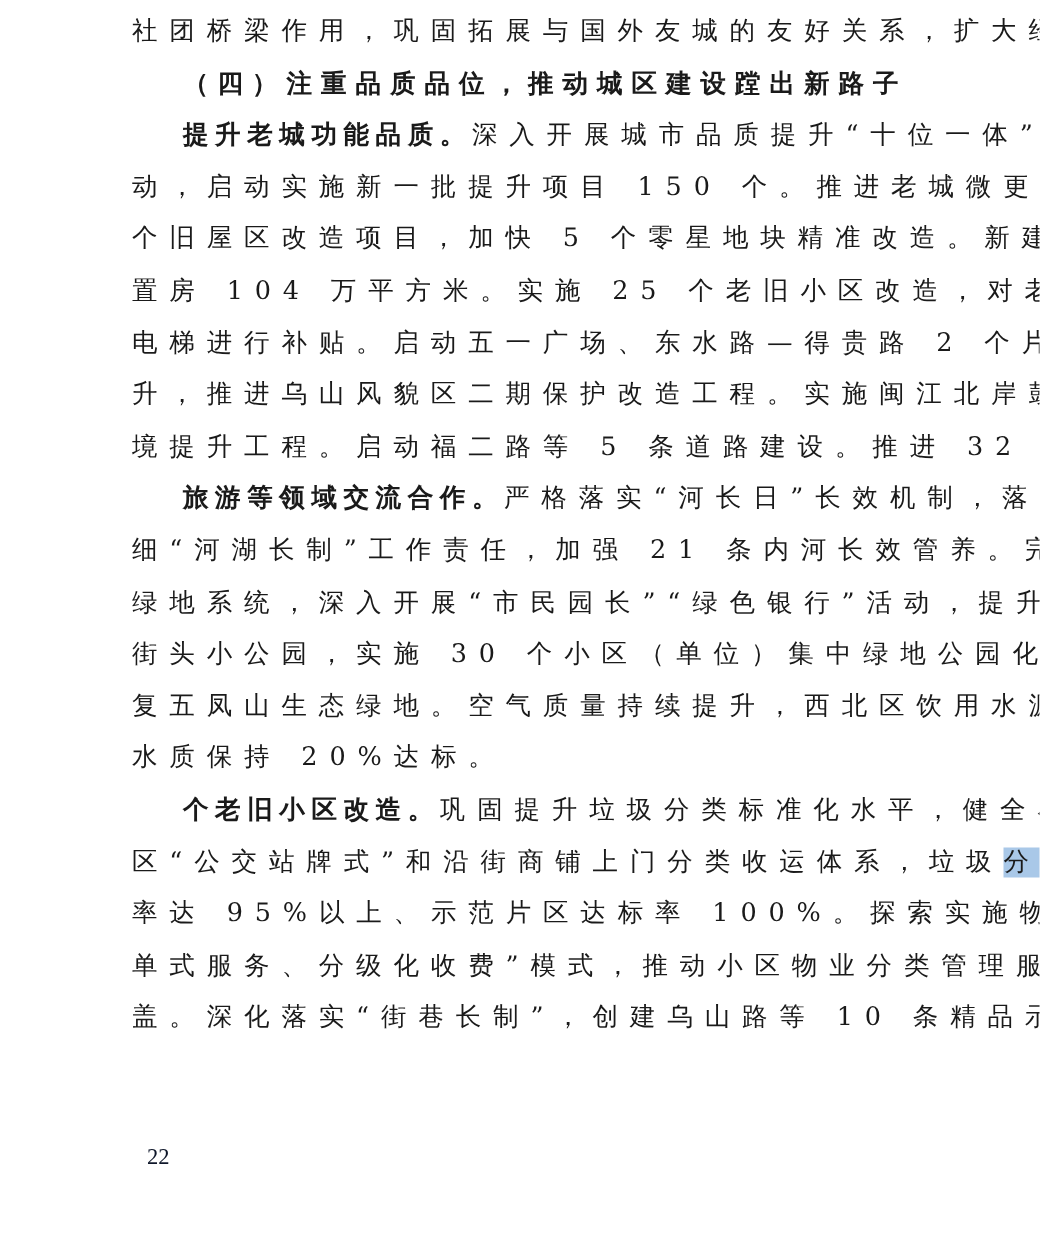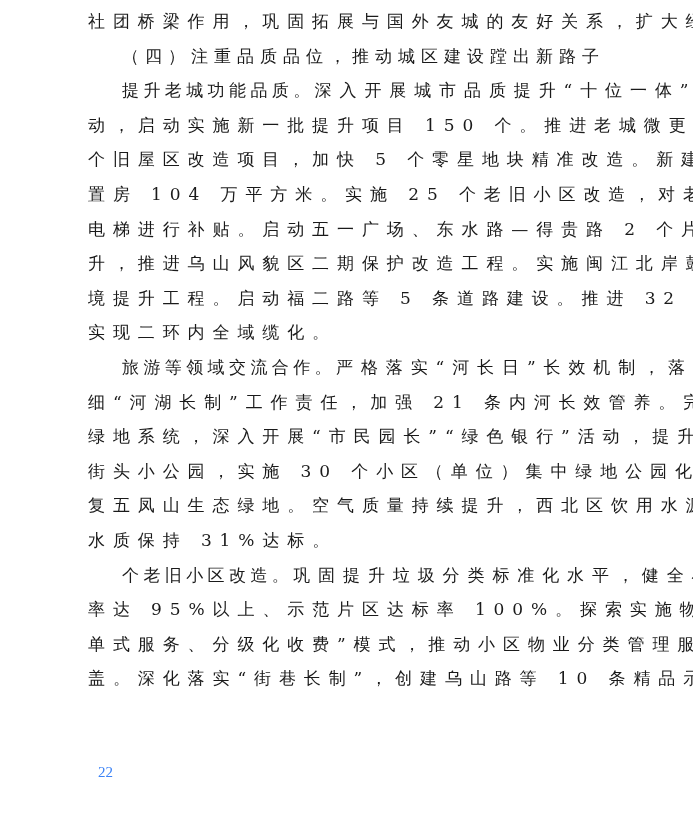--- a/index.html
+++ b/index.html
@@ -22,55 +22,55 @@
     width: 514px;
   }
   .line {
     height: 34.6px;
     line-height: 34.6px;
     font-size: 17px;
     white-space: nowrap;
     letter-spacing: 7.9px;
   }
   .indent { padding-left: 34px; }
-  .heading-line { padding-left: 34px; letter-spacing: 6px; }
-  .bold { font-weight: normal; font-family: "DejaVu Sans", "Liberation Sans", sans-serif; letter-spacing: 4.4px; }
+  .heading-line { padding-left: 34px; letter-spacing: 6px; font-weight: bold; }
+  .bold { font-weight: bold; font-family: "DejaVu Sans", "Liberation Sans", sans-serif; letter-spacing: 4.4px; }
   .hl { background: #a9c8e8; }
   .page-number {
     position: absolute;
     left: 98px;
     top: 764px;
     font-size: 15px;
     font-family: "Liberation Serif", serif;
-    color: #3b82f6;
+    color: #0f172a;
   }
 </style>
 </head>
 <body>
 
 <div class="page">
   <div class="line">社团桥梁作用，巩固拓展与国外友城的友好关系，扩大经贸、科</div>
 
   <div class="line heading-line">（四）注重品质品位，推动城区建设蹚出新路子</div>
 
   <div class="line indent"><span class="bold">提升老城功能品质。</span><span>深入开展城市品质提升“十位一体”行</span></div>
   <div class="line">动，启动实施新一批提升项目 150 个。推进老城微更新，启动 8</div>
   <div class="line">个旧屋区改造项目，加快 5 个零星地块精准改造。新建、续建安</div>
   <div class="line">置房 104 万平方米。实施 25 个老旧小区改造，对老旧小区增设</div>
   <div class="line">电梯进行补贴。启动五一广场、东水路—得贵路 2 个片区综合提</div>
   <div class="line">升，推进乌山风貌区二期保护改造工程。实施闽江北岸鼓楼段环</div>
   <div class="line">境提升工程。启动福二路等 5 条道路建设。推进 32 段道路缆化，</div>
-  <div class="line">实现二环内全域缆化。</div>
 
   <div class="line indent"><span class="bold">旅游等领域交流合作。</span><span>严格落实“河长日”长效机制，落实落</span></div>
   <div class="line">细“河湖长制”工作责任，加强 21 条内河长效管养。完善城市</div>
   <div class="line">绿地系统，深入开展“市民园长”“绿色银行”活动，提升 20 处</div>
   <div class="line">街头小公园，实施 30 个小区（单位）集中绿地公园化改造，修</div>
   <div class="line">复五凤山生态绿地。空气质量持续提升，西北区饮用水源保护区</div>
-  <div class="line">水质保持 31%达标。</div>
+  <div class="line">水质保持 20%达标。</div>
 
   <div class="line indent"><span class="bold">个老旧小区改造。</span><span>巩固提升垃圾分类标准化水平，健全小</span></div>
+  <div class="line"><span>区“公交站牌式”和沿街商铺上门分类收运体系，垃圾</span><span class="hl">分</span></div>
   <div class="line">率达 95%以上、示范片区达标率 100%。探索实施物业管理“菜</div>
   <div class="line">单式服务、分级化收费”模式，推动小区物业分类管理服务全覆</div>
   <div class="line">盖。深化落实“街巷长制”，创建乌山路等 10 条精品示范街，推</div>
 </div>
 
 <div class="page-number">22</div>
 
 </body></html>

